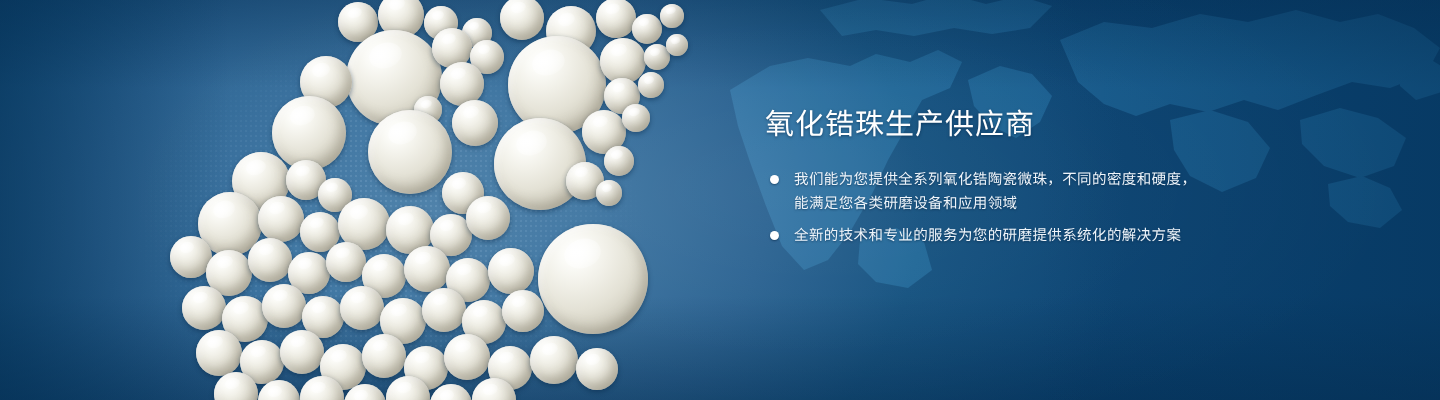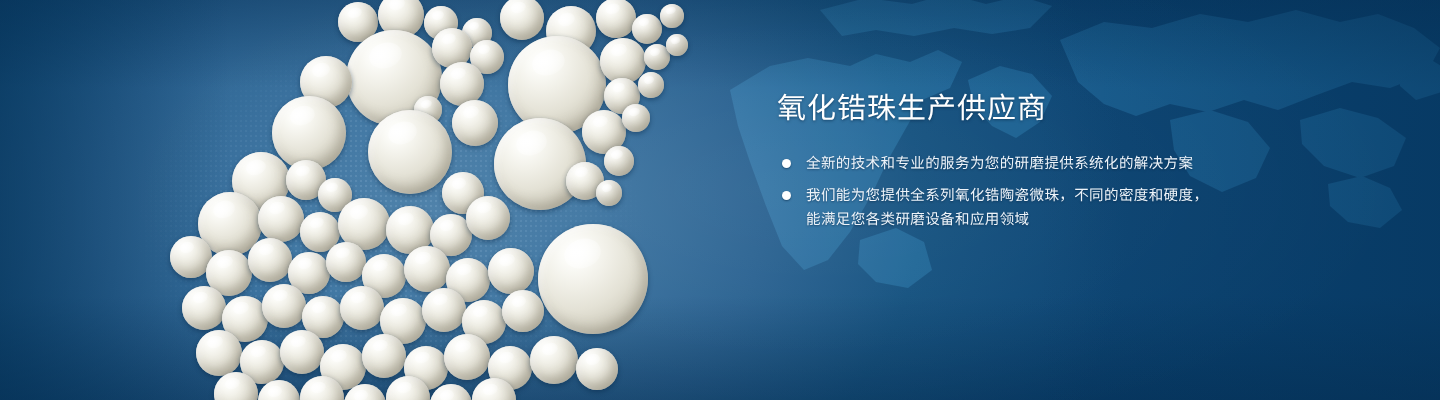--- a/index.html
+++ b/index.html
@@ -102,23 +102,22 @@
     background: radial-gradient(ellipse at 40% 40%,
       rgba(255,255,255,0.95) 0%, rgba(255,255,255,0.45) 55%, rgba(255,255,255,0) 100%);
     transform: rotate(-18deg);
   }
   .bead.sm::after { width: 40%; height: 30%; }
 
   
   .content {
     position: absolute;
     left: 765px;
-    top: 88px;
+    top: 104px;
     width: 640px;
-    margin-left: 12px;
   }
   .title {
     margin: 0;
     font-size: 29px;
     font-weight: 400;
     line-height: 40px;
     color: #ffffff;
     letter-spacing: 1px;
     text-shadow: 0 1px 3px rgba(2,30,58,0.55);
   }
@@ -267,23 +266,23 @@
     <div class="bead" style="left:430px;top:384px;width:42px;height:42px"></div>
     <div class="bead" style="left:472px;top:378px;width:44px;height:44px"></div>
   </div>
 
   <div class="content">
     <h1 class="title">氧化锆珠生产供应商</h1>
 
     <ul class="bullets">
       <li class="bullet">
         <span class="dot"></span>
-        <span class="line">全新的技术和专业的服务为您的研磨提供系统化的解决方案</span>
+        <span class="line">我们能为您提供全系列氧化锆陶瓷微珠，不同的密度和硬度，</span>
+        <span class="line">能满足您各类研磨设备和应用领域</span>
       </li>
       <li class="bullet">
         <span class="dot"></span>
-        <span class="line">我们能为您提供全系列氧化锆陶瓷微珠，不同的密度和硬度，</span>
-        <span class="line">能满足您各类研磨设备和应用领域</span>
+        <span class="line">全新的技术和专业的服务为您的研磨提供系统化的解决方案</span>
       </li>
     </ul>
   </div>
 
 </div>
 
 </body></html>

